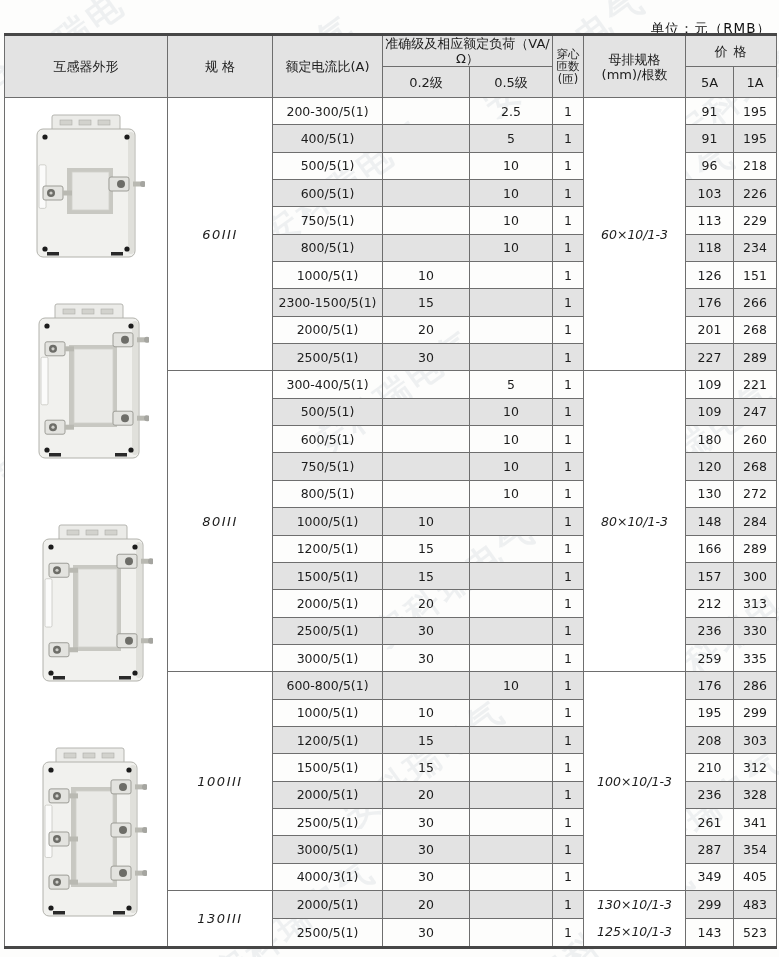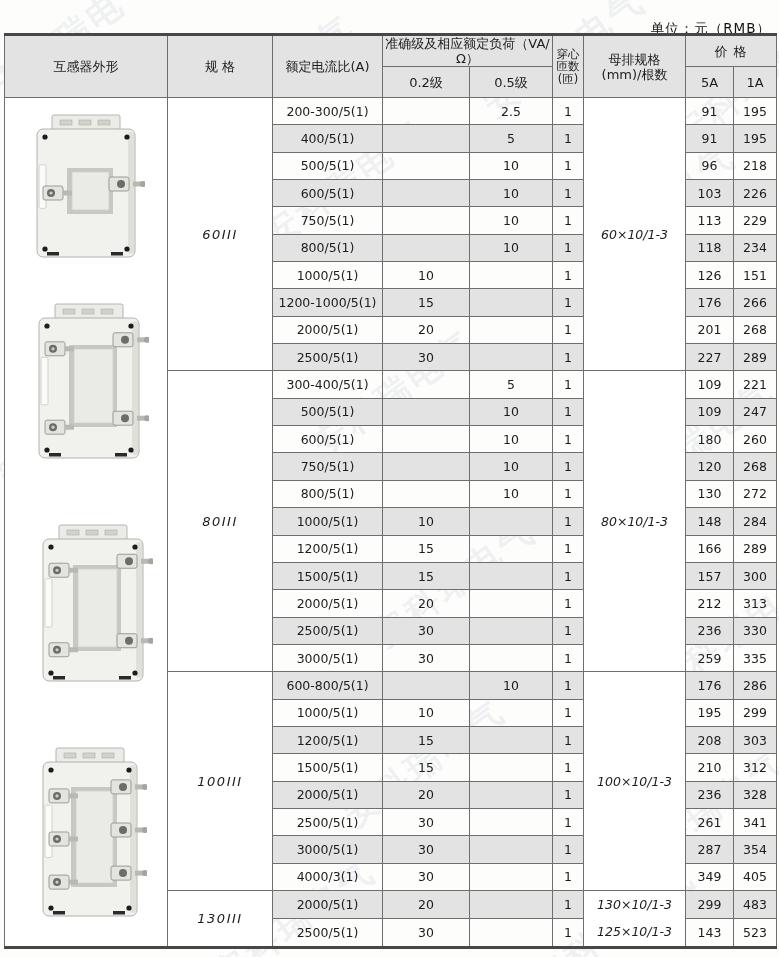--- a/index.html
+++ b/index.html
@@ -280,21 +280,21 @@
         </tr>
         <tr>
           <td>1000/5(1)</td>
           <td>10</td>
           <td></td>
           <td>1</td>
           <td>126</td>
           <td>151</td>
         </tr>
         <tr class="shaded">
-          <td>1200-1000/5(1)</td>
+          <td>2300-1500/5(1)</td>
           <td>15</td>
           <td></td>
           <td>1</td>
           <td>176</td>
           <td>266</td>
         </tr>
         <tr>
           <td>2000/5(1)</td>
           <td>20</td>
           <td></td>

